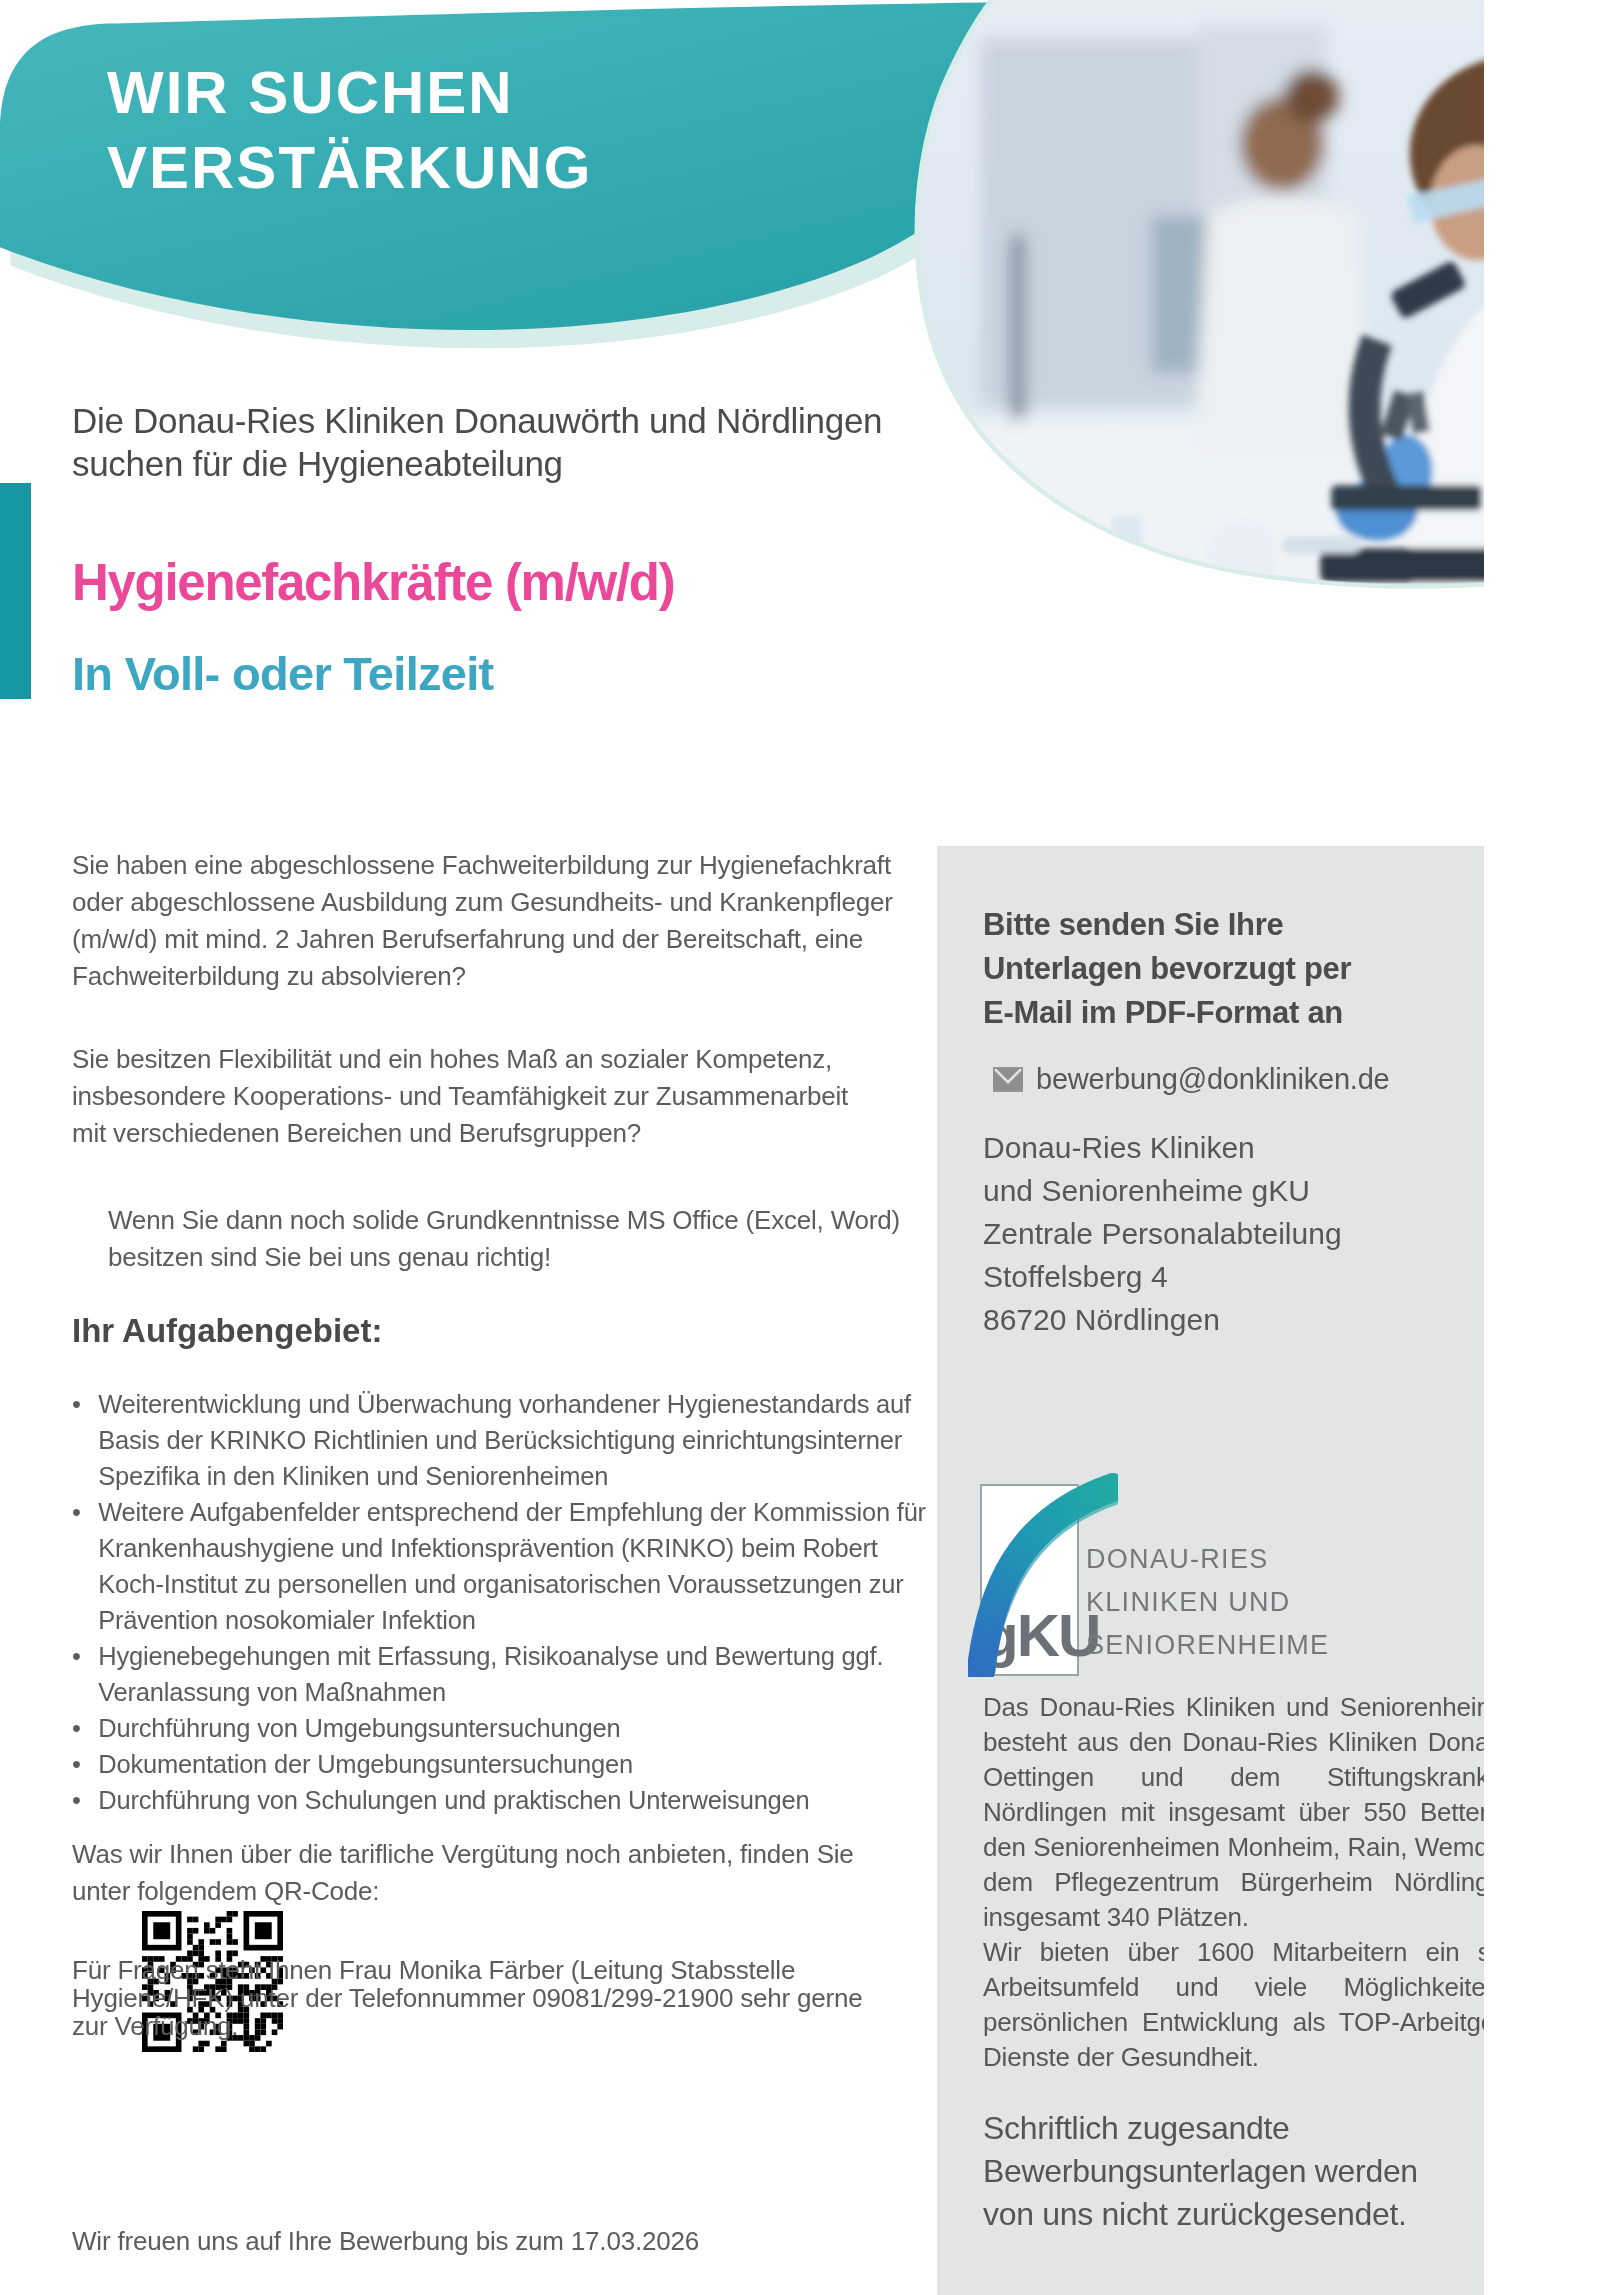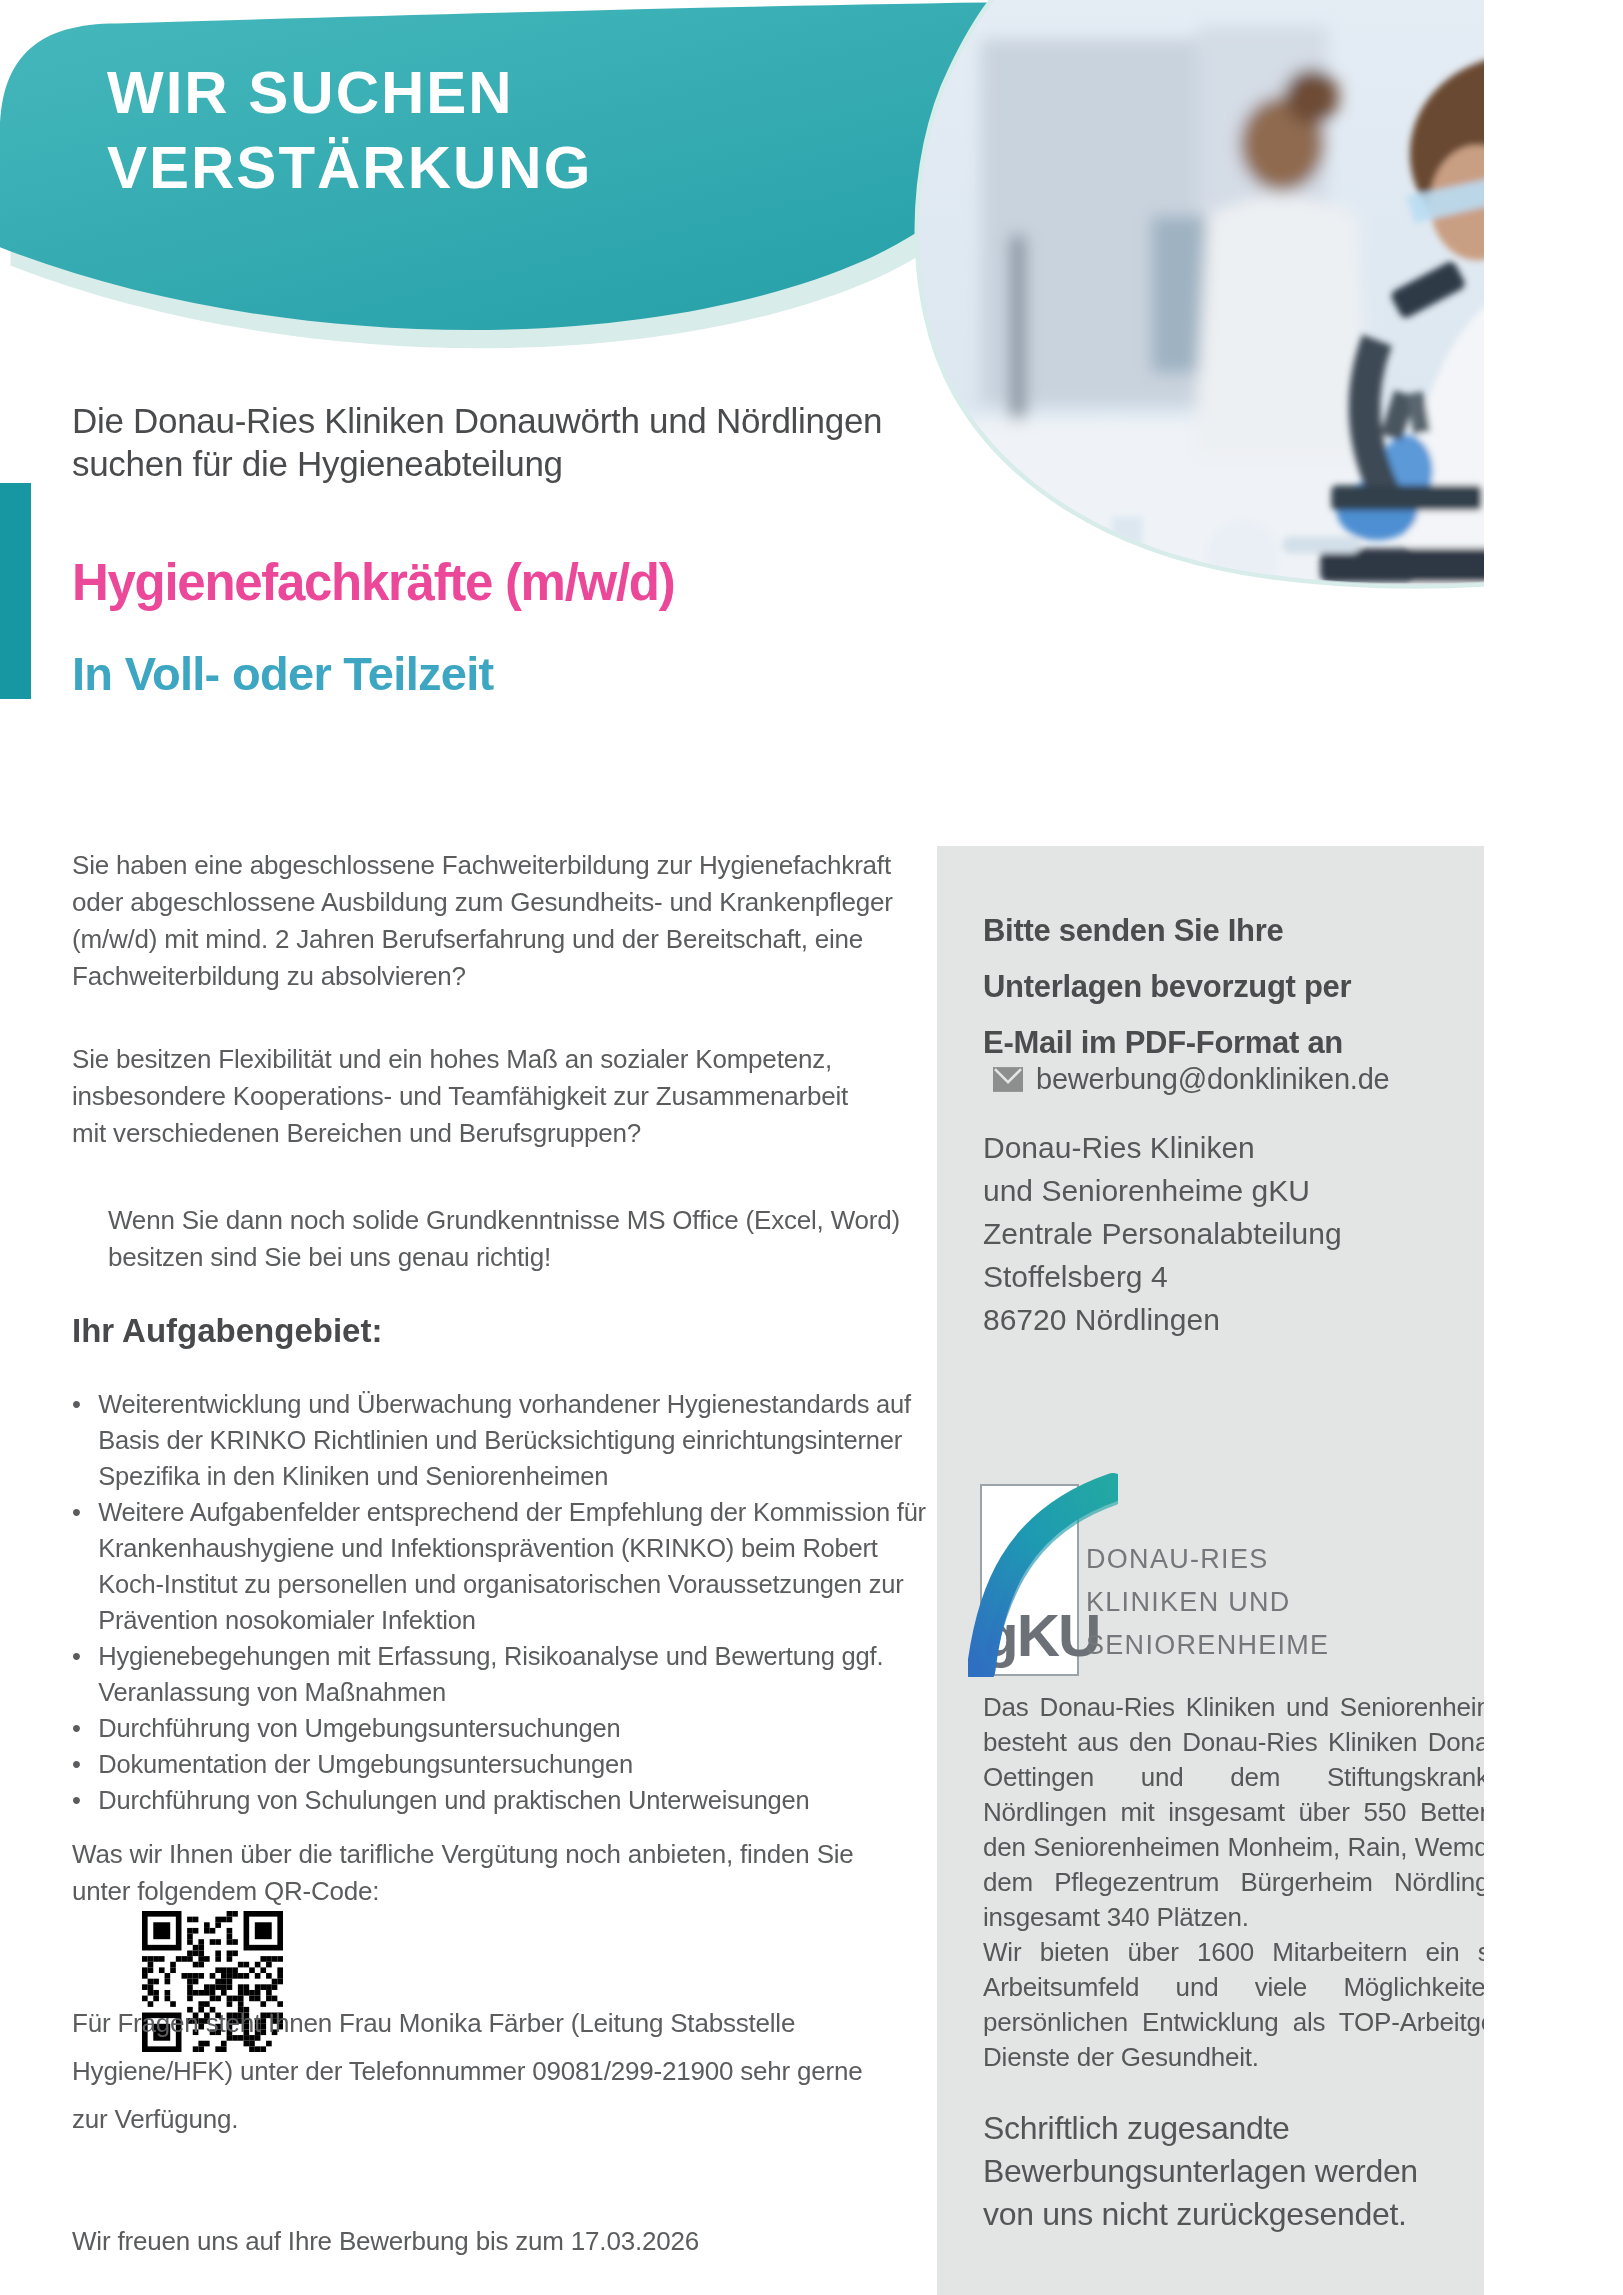--- a/index.html
+++ b/index.html
@@ -26,26 +26,26 @@
   .p1{left:72px;top:847px;width:909px;}
   .p2{left:72px;top:1041px;width:909px;}
   .p3{left:72px;top:1202px;width:909px;margin-left:36px;}
   .tasks-heading{left:72px;top:1312px;font-size:33px;font-weight:700;color:#48494b;}
   .tasks{left:72px;top:1386px;width:896px;margin:0;padding:0;list-style:none;}
   .tasks li{display:flex;gap:17px;font-size:25.5px;line-height:36px;color:#5b5c5e;
             letter-spacing:-0.2px;}
   .tasks .dot{flex:0 0 9.2px;}
   .qr-intro{left:72px;top:1836px;width:909px;}
   .qr-box{left:142px;top:1911px;width:141px;height:141px;background:#fff;}
-  .contact{left:72px;top:1999px;width:909px;line-height:48px;}
+  .contact{left:72px;top:1956px;width:909px;line-height:28px;}
   .closing{left:72px;top:2223px;width:909px;}
 
   
   .sidebar{position:absolute;left:937px;top:846px;width:686px;height:1450px;background:#e3e4e4;}
-  .sb-heading{position:absolute;left:46px;top:57px;font-size:31px;line-height:56px;
+  .sb-heading{position:absolute;left:46px;top:57px;font-size:31px;line-height:44px;
               font-weight:700;color:#4b4c4e;letter-spacing:-0.3px;}
   .email-row{position:absolute;left:56px;top:217px;display:flex;align-items:center;gap:13px;}
   .email-text{font-size:29px;color:#565759;letter-spacing:-0.2px;}
   .sb-address{position:absolute;left:46px;top:280px;font-size:30px;line-height:43px;color:#565759;}
   .logo-box{position:absolute;left:43px;top:638px;width:95px;height:188px;background:#ffffff;
             border:2px solid #9aa3a8;}
   .logo-mark{position:absolute;left:0;right:0;bottom:3.9px;text-align:center;font-size:60px;
              font-weight:600;color:#6b7176;letter-spacing:-2px;}
   .brush-svg{position:absolute;left:31px;top:615px;pointer-events:none;}
   .logo-name{position:absolute;left:149px;top:692px;font-size:27px;line-height:43px;

